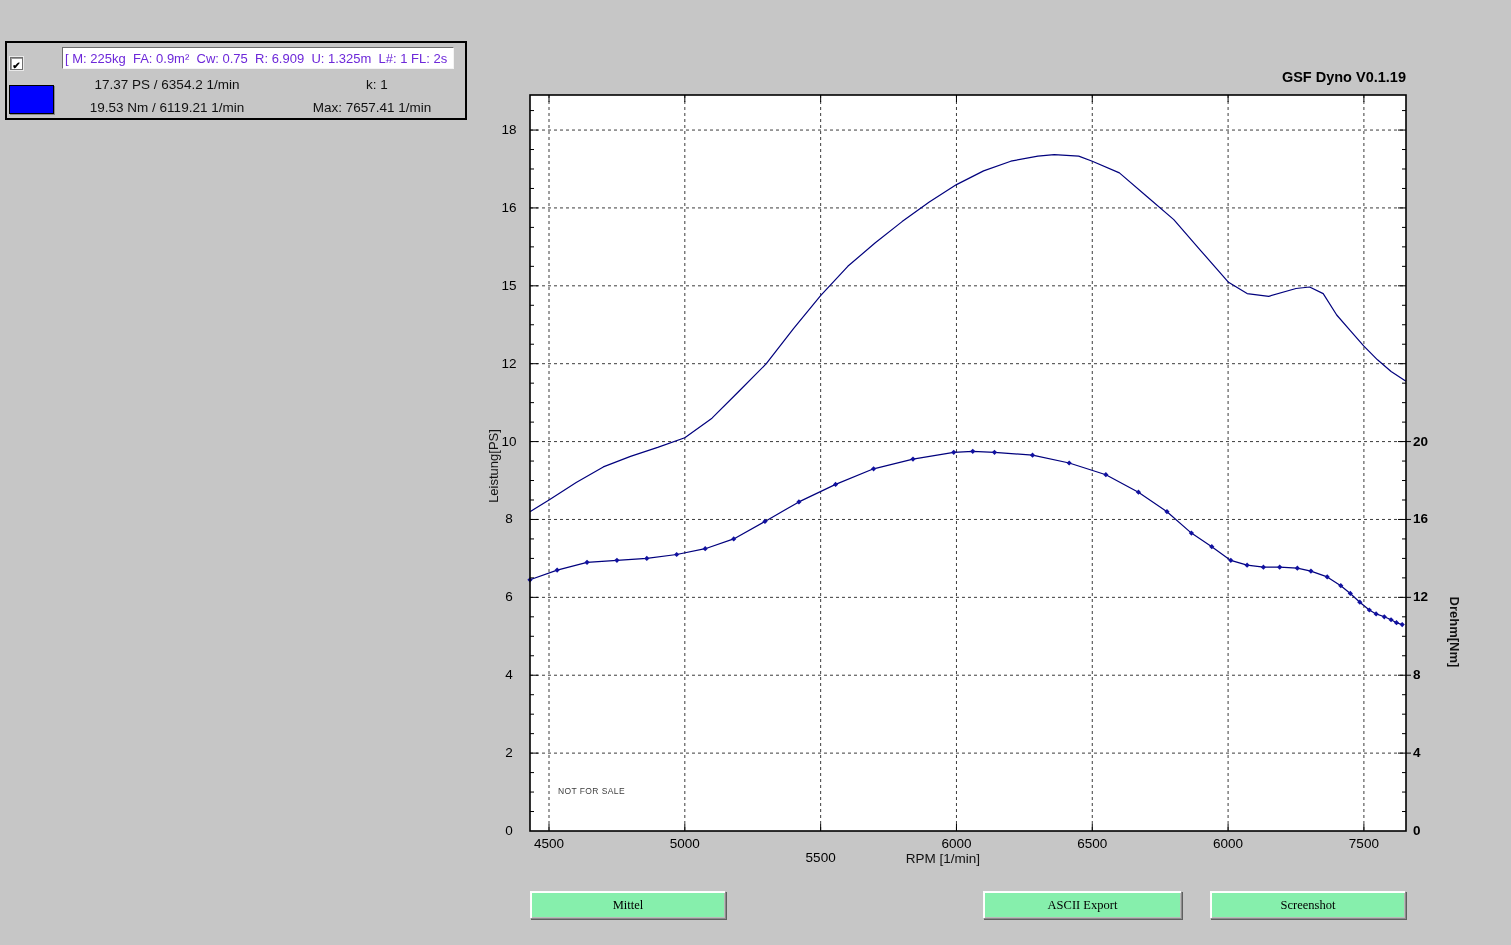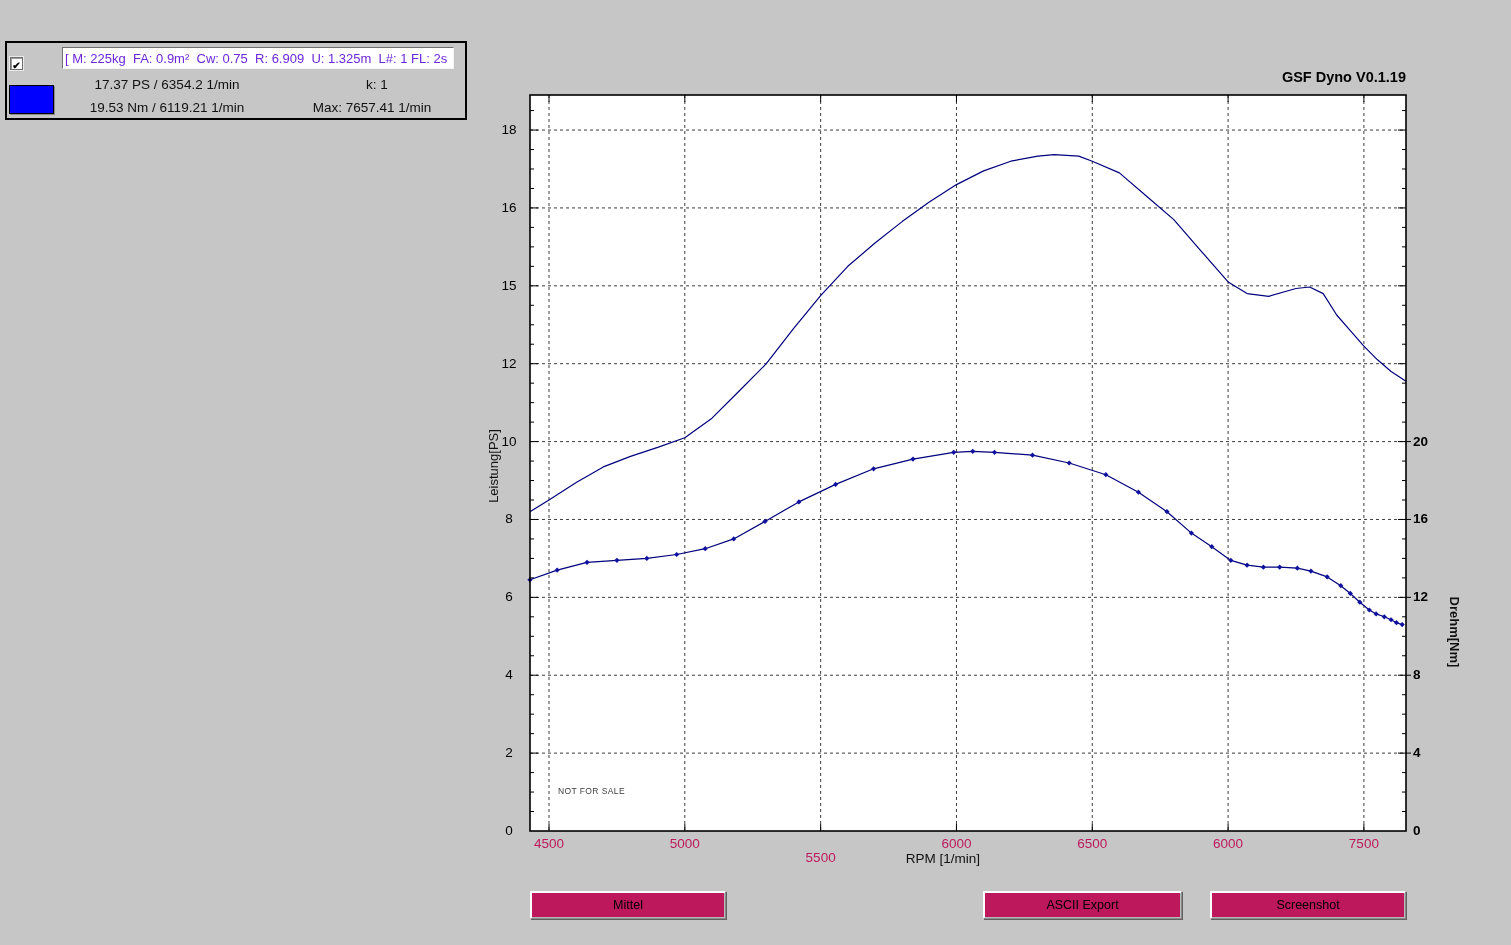--- a/index.html
+++ b/index.html
@@ -52,31 +52,31 @@
   .ylabel-left {
     position:absolute; left:493px; top:466px; white-space:nowrap; font-size:13px;
     transform:translate(-50%,-50%) rotate(-90deg);
   }
   .ylabel-right {
     position:absolute; left:1454px; top:632px; white-space:nowrap; font-size:13px; font-weight:bold;
     transform:translate(-50%,-50%) rotate(90deg);
   }
   .watermark { position:absolute; left:558px; top:786px; font-size:8.5px; letter-spacing:0.4px; color:#3c3c3c; }
 
-  .tick-label-x    { position:absolute; top:836px; width:60px; text-align:center; font-size:13.5px; color:#be185d; }
+  .tick-label-x    { position:absolute; top:836px; width:60px; text-align:center; font-size:13.5px; color:#000000; }
   .tick-label-left { position:absolute; left:494px; width:30px; text-align:center; font-size:13.5px; color:#000; }
   .tick-label-right{ position:absolute; left:1413px; font-size:13.5px; font-weight:bold; color:#000; }
 
   
   .win-btn {
     position:absolute; top:891px; height:28px; width:196px;
-    background:#be185d;
+    background:#86efac;
     border:1px solid #8c8c8c; border-top-color:#fdfdfd; border-left-color:#fdfdfd;
     box-shadow: inset 1px 1px 0 #ffffff, inset -1px -1px 0 #b9b9b9, 1px 1px 0 #5f5f5f;
-    font-family:Liberation Sans, sans-serif; font-size:12.5px; color:#000;
+    font-family:Liberation Serif, serif; font-size:12.5px; color:#000;
     cursor:pointer;
   }
 </style>
 </head>
 <body>
 
 <div class="info-panel">
   <div class="win-checkbox">
     <span class="check">✔</span>
   </div>

